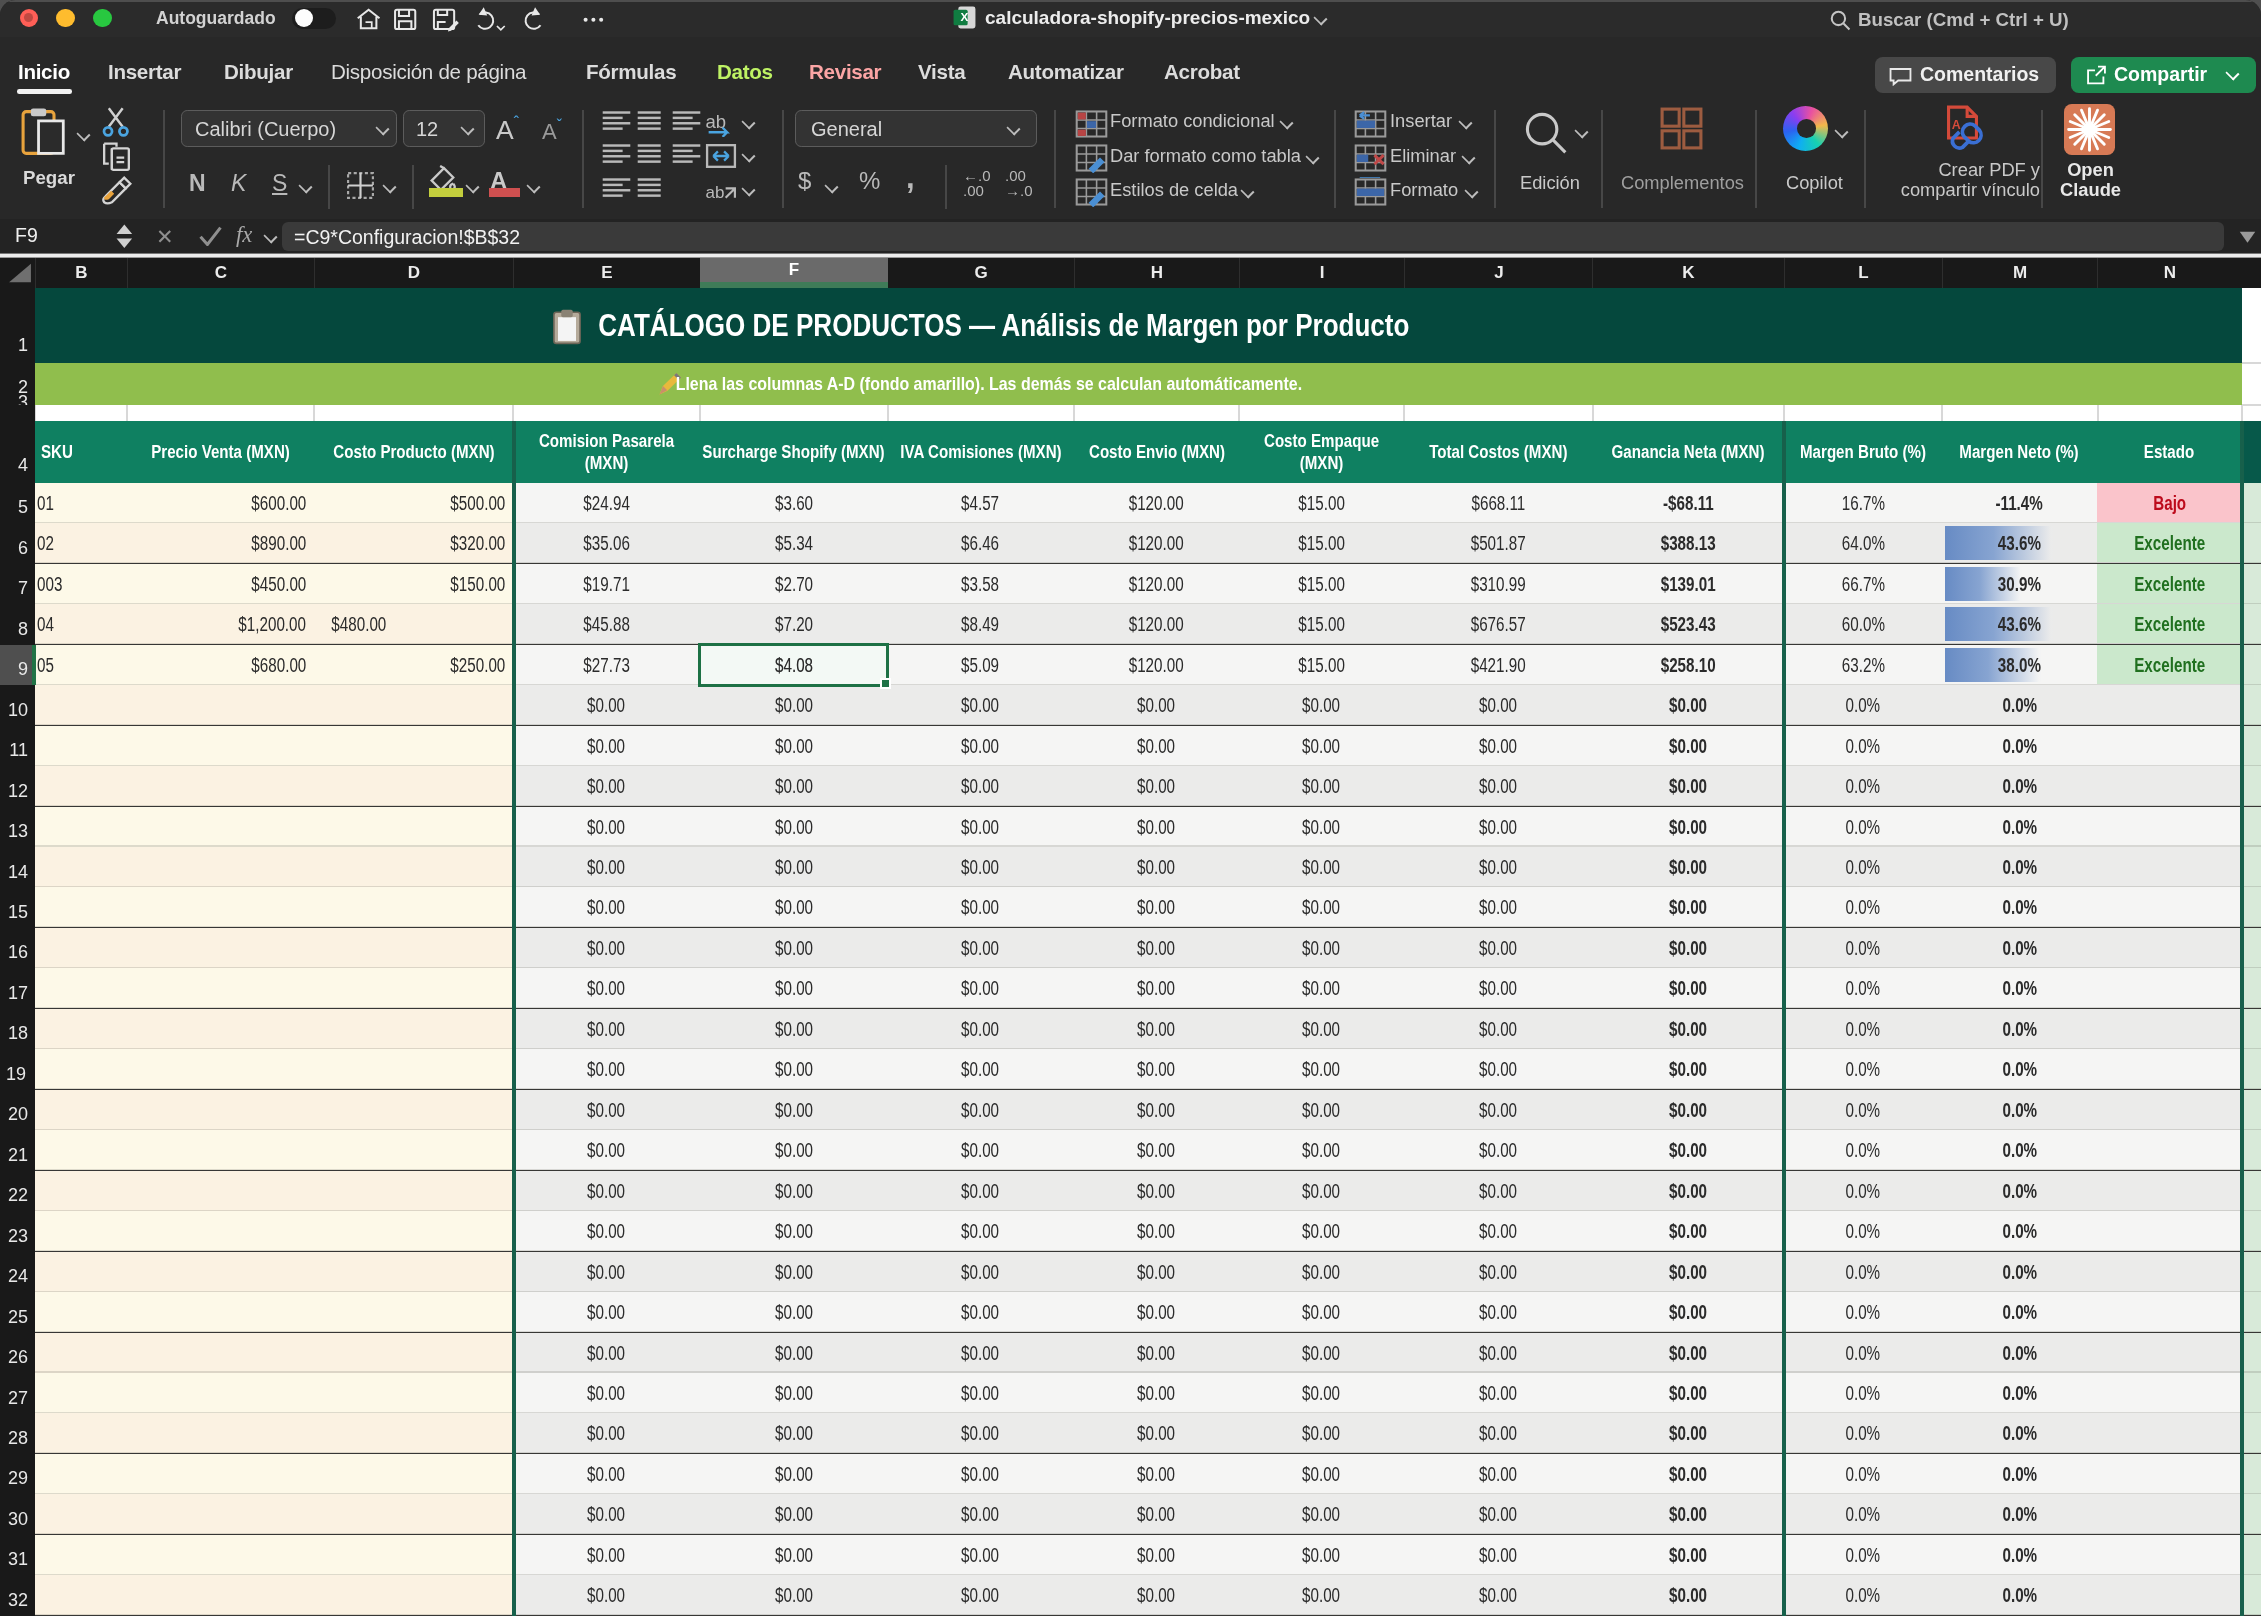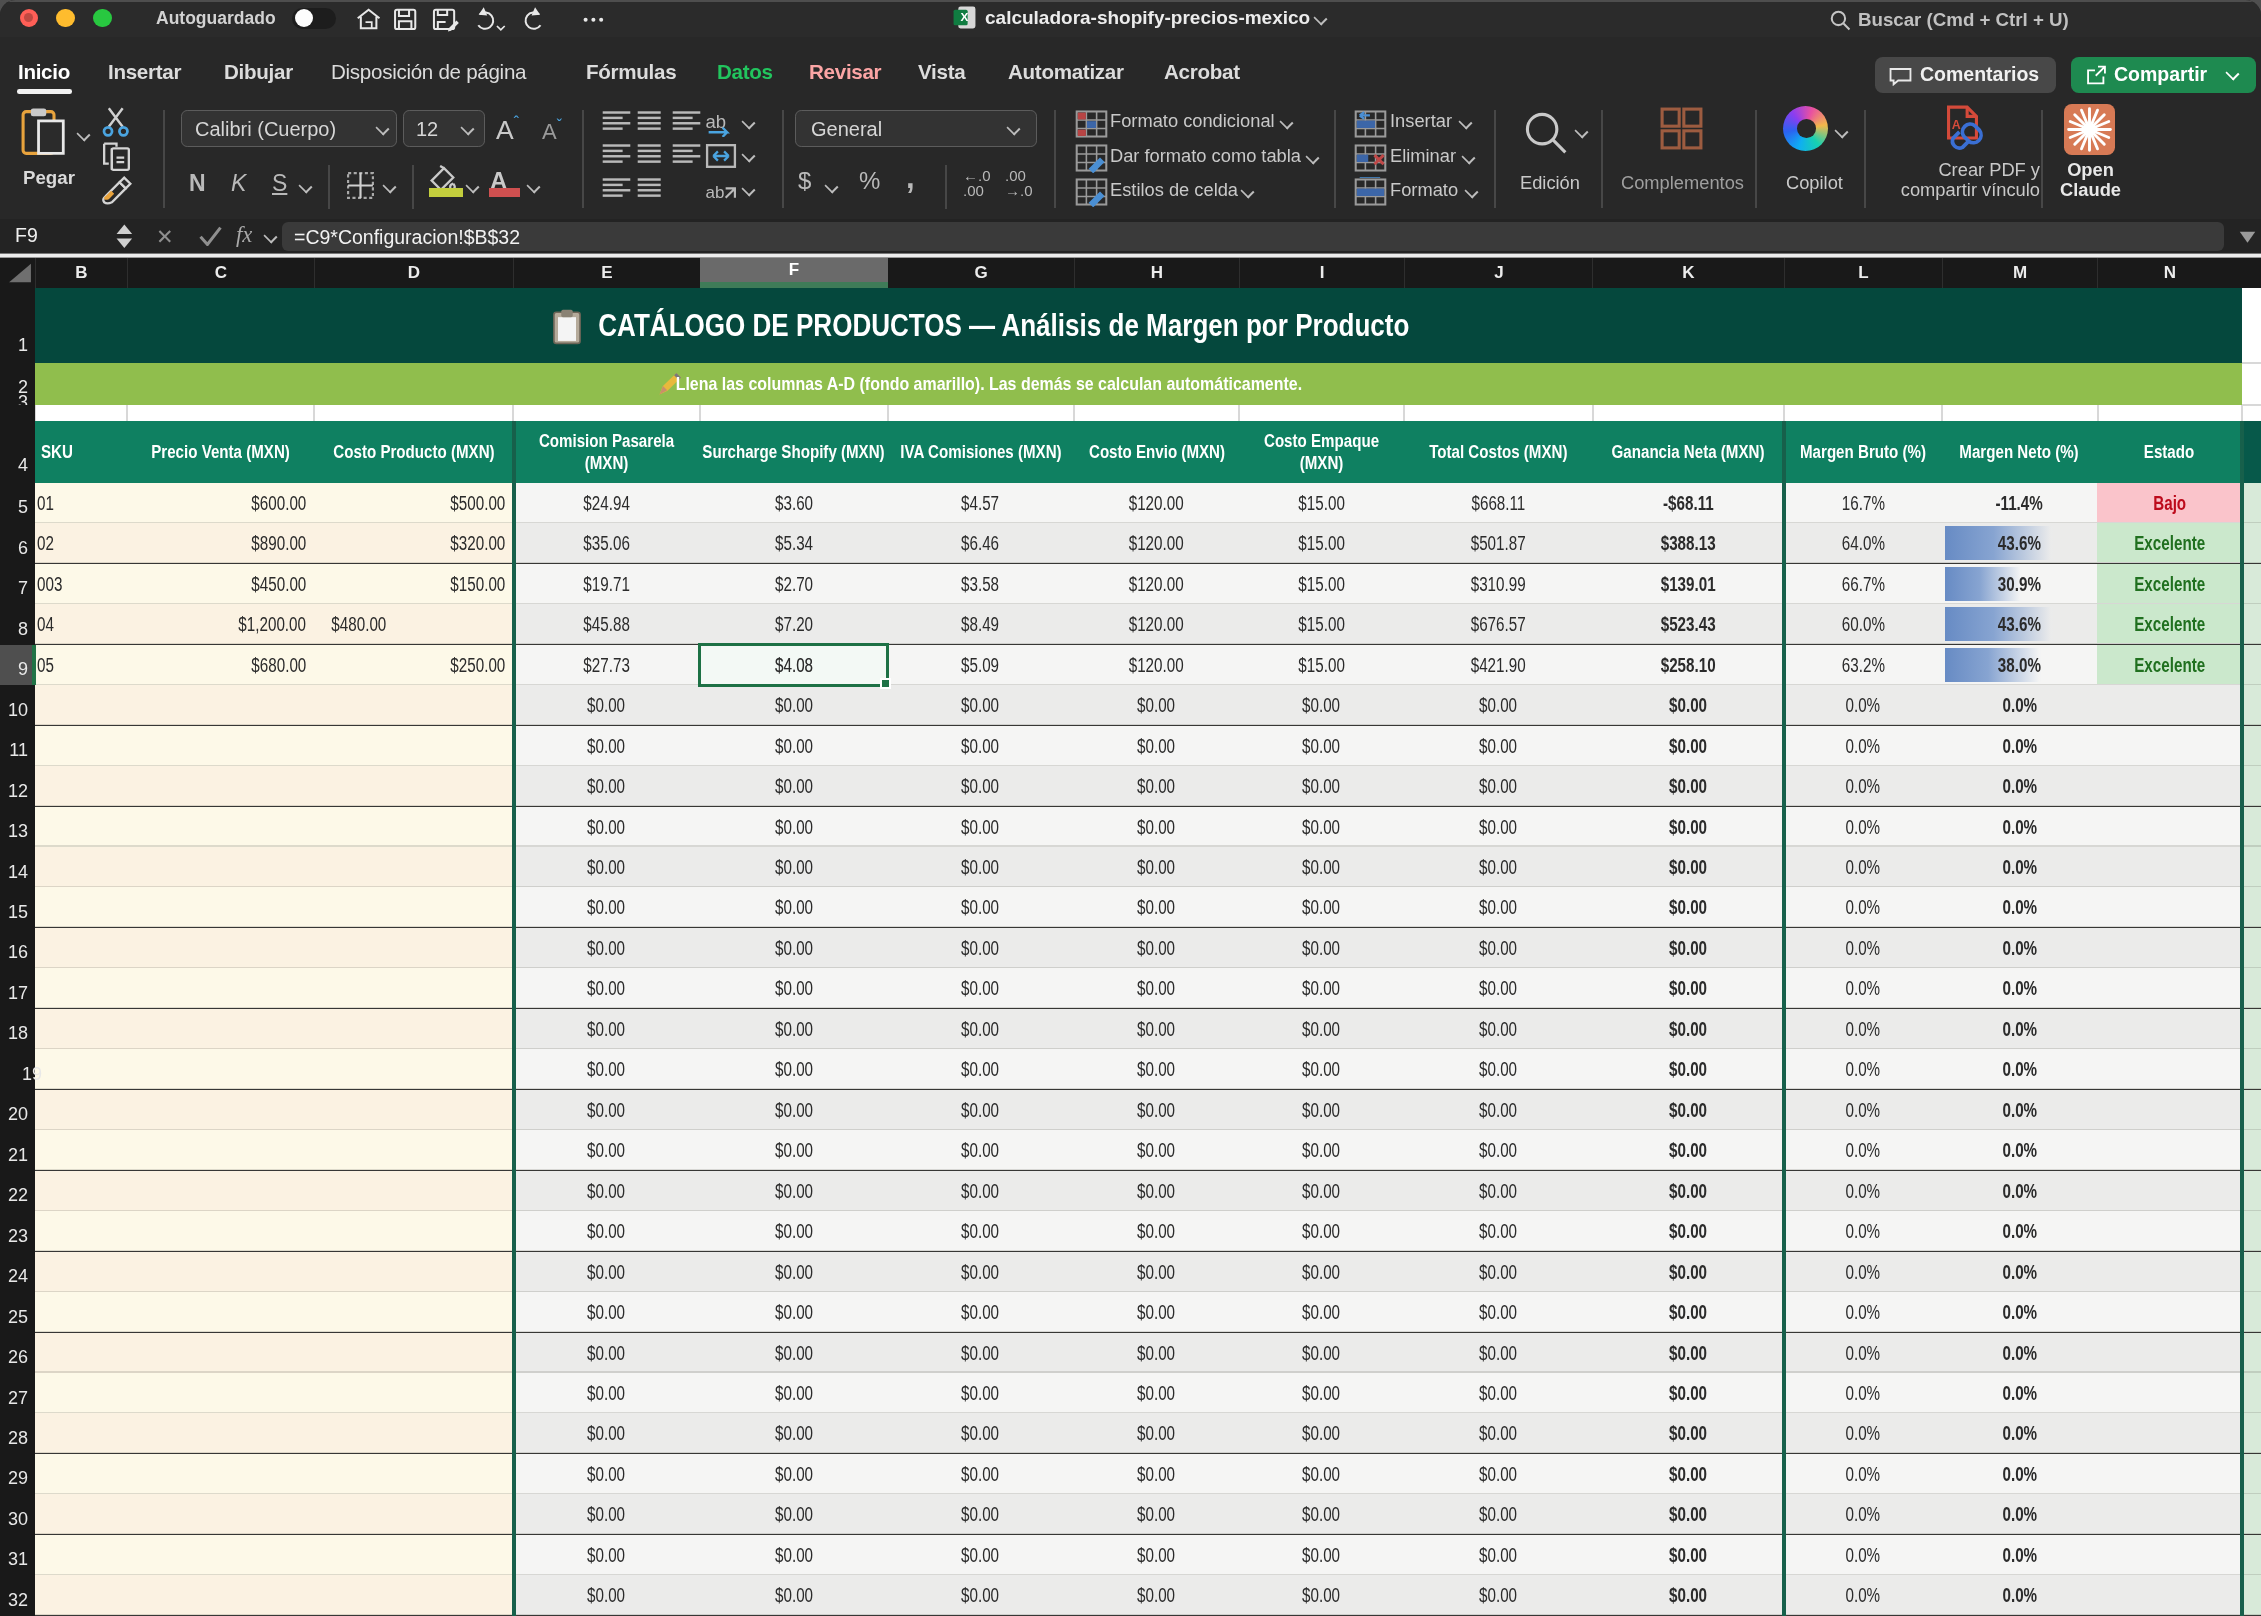--- a/index.html
+++ b/index.html
@@ -54,21 +54,21 @@
     <svg class="ab" style="left:1829px;top:8.6px" width="22" height="22" viewBox="0 0 28 28" fill="none" stroke="#c4c4c4" stroke-width="2.6">
       <circle cx="12" cy="12" r="8.5"></circle>
       <path d="M18.5 18.5 L26 26"></path>
     </svg>
     <div class="ab" style="left:1858px;top:8.6px;color:#c0c0c0;font-size:18.7px;font-weight:bold">Buscar (Cmd + Ctrl + U)</div>
     <div class="ab" style="left:18px;top:60px;color:#ffffff;font-size:20.6px;font-weight:bold;letter-spacing:-0.3px">Inicio</div>
     <div class="ab" style="left:108px;top:60px;color:#dcdcdc;font-size:20.6px;font-weight:bold;letter-spacing:-0.3px">Insertar</div>
     <div class="ab" style="left:224px;top:60px;color:#dcdcdc;font-size:20.6px;font-weight:bold;letter-spacing:-0.3px">Dibujar</div>
     <div class="ab" style="left:331px;top:60px;color:#dcdcdc;font-size:20.6px;font-weight:normal;letter-spacing:-0.3px">Disposición de página</div>
     <div class="ab" style="left:586px;top:60px;color:#dcdcdc;font-size:20.6px;font-weight:bold;letter-spacing:-0.3px">Fórmulas</div>
-    <div class="ab" style="left:717px;top:60px;color:#22c55e;font-size:20.6px;font-weight:bold;letter-spacing:-0.3px">Datos</div>
+    <div class="ab" style="left:717px;top:60px;color:#bef264;font-size:20.6px;font-weight:bold;letter-spacing:-0.3px">Datos</div>
     <div class="ab" style="left:809px;top:60px;color:#fca5a5;font-size:20.6px;font-weight:bold;letter-spacing:-0.3px">Revisar</div>
     <div class="ab" style="left:918px;top:60px;color:#dcdcdc;font-size:20.6px;font-weight:bold;letter-spacing:-0.3px">Vista</div>
     <div class="ab" style="left:1008px;top:60px;color:#dcdcdc;font-size:20.6px;font-weight:bold;letter-spacing:-0.3px">Automatizar</div>
     <div class="ab" style="left:1164px;top:60px;color:#dcdcdc;font-size:20.6px;font-weight:bold;letter-spacing:-0.3px">Acrobat</div>
     <div class="ab" style="left:17px;top:89px;width:55px;height:4.7px;border-radius:2.3px;background:#f2f2f2"></div>
     <div class="ab" style="left:1875px;top:57px;width:181px;height:36px;border-radius:7.8px;background:#484848"></div>
     <svg class="ab" style="left:1889px;top:65px" width="23" height="21" viewBox="0 0 30 27" fill="none" stroke="#e8e8e8" stroke-width="2.4">
       <path d="M2 5 h26 v15 h-16 l-6 5 v-5 h-4 z"></path>
     </svg>
     <div class="ab" style="left:1920px;top:63px;color:#f0f0f0;font-size:19.5px;font-weight:bold">Comentarios</div>
@@ -659,21 +659,21 @@
     <div class="ab num" style="left:1239px;top:1009px;width:165px;height:40px;line-height:40px;text-align:center"><span class="sx">$0.00</span></div>
     <div class="ab num" style="left:1404px;top:1009px;width:189px;height:40px;line-height:40px;text-align:center"><span class="sx">$0.00</span></div>
     <div class="ab num" style="left:1592px;top:1009px;width:192px;height:40px;line-height:40px;text-align:center;font-weight:bold"><span class="sx">$0.00</span></div>
     <div class="ab num" style="left:1784px;top:1009px;width:158px;height:40px;line-height:40px;text-align:center"><span class="sx">0.0%</span></div>
     <div class="ab num" style="left:1942px;top:1009px;width:155px;height:40px;line-height:40px;text-align:center;font-weight:bold"><span class="sx">0.0%</span></div>
     <div class="ab" style="left:35px;top:1049px;width:479px;height:40px;background:#fdf9e8"></div>
     <div class="ab" style="left:514px;top:1049px;width:1729px;height:40px;background:#f5f5f4"></div>
     <div class="ab" style="left:2242px;top:1049px;width:19px;height:40px;background:#d8ead9"></div>
     <div class="ab" style="left:35px;top:1088px;width:2226px;height:1.6px;background:rgba(110,110,100,0.22)"></div>
     <div class="ab" style="left:0;top:1049px;width:35px;height:40px;background:#191919"></div>
-    <div class="rnum" style="left:16px;top:1058px;width:33px;height:40px;line-height:32px">19</div>
+    <div class="rnum" style="left:0;top:1058px;width:33px;height:40px;line-height:32px">19</div>
     <div class="ab num" style="left:513px;top:1049px;width:187px;height:40px;line-height:40px;text-align:center"><span class="sx">$0.00</span></div>
     <div class="ab num" style="left:700px;top:1049px;width:188px;height:40px;line-height:40px;text-align:center"><span class="sx">$0.00</span></div>
     <div class="ab num" style="left:887px;top:1049px;width:187px;height:40px;line-height:40px;text-align:center"><span class="sx">$0.00</span></div>
     <div class="ab num" style="left:1074px;top:1049px;width:165px;height:40px;line-height:40px;text-align:center"><span class="sx">$0.00</span></div>
     <div class="ab num" style="left:1239px;top:1049px;width:165px;height:40px;line-height:40px;text-align:center"><span class="sx">$0.00</span></div>
     <div class="ab num" style="left:1404px;top:1049px;width:189px;height:40px;line-height:40px;text-align:center"><span class="sx">$0.00</span></div>
     <div class="ab num" style="left:1592px;top:1049px;width:192px;height:40px;line-height:40px;text-align:center;font-weight:bold"><span class="sx">$0.00</span></div>
     <div class="ab num" style="left:1784px;top:1049px;width:158px;height:40px;line-height:40px;text-align:center"><span class="sx">0.0%</span></div>
     <div class="ab num" style="left:1942px;top:1049px;width:155px;height:40px;line-height:40px;text-align:center;font-weight:bold"><span class="sx">0.0%</span></div>
     <div class="ab" style="left:35px;top:1090px;width:479px;height:40px;background:#fbf2e2"></div>

